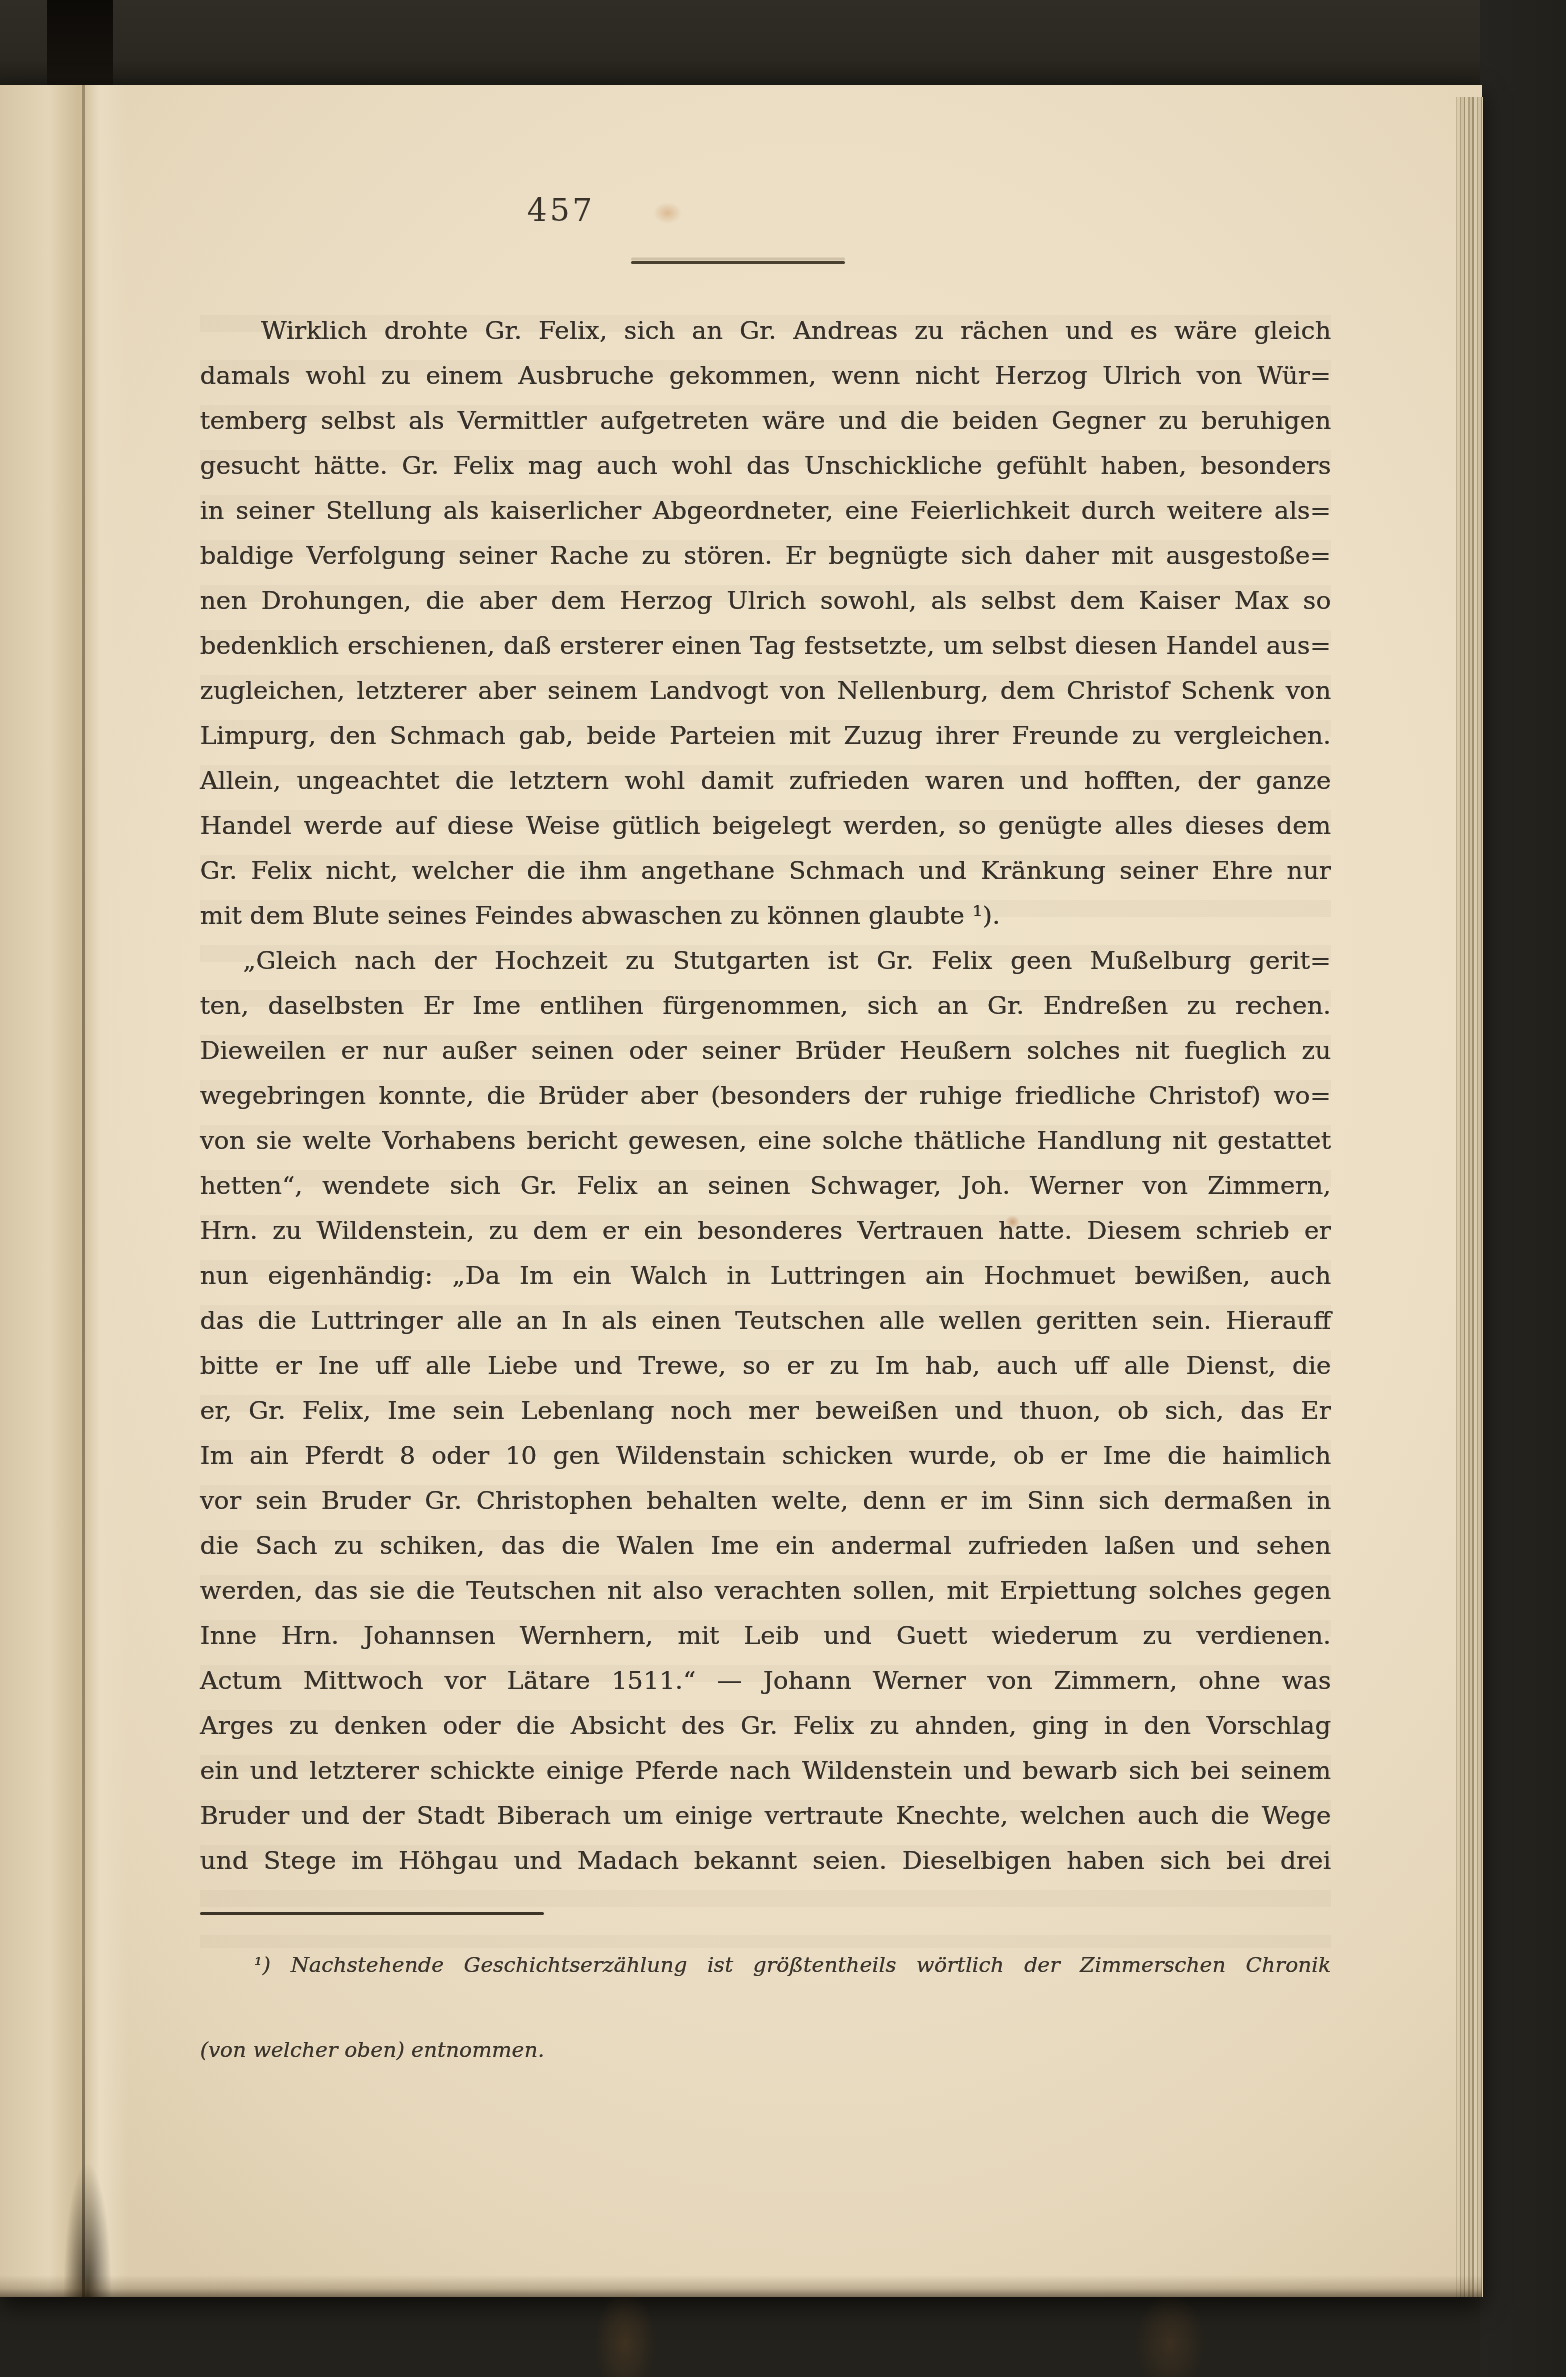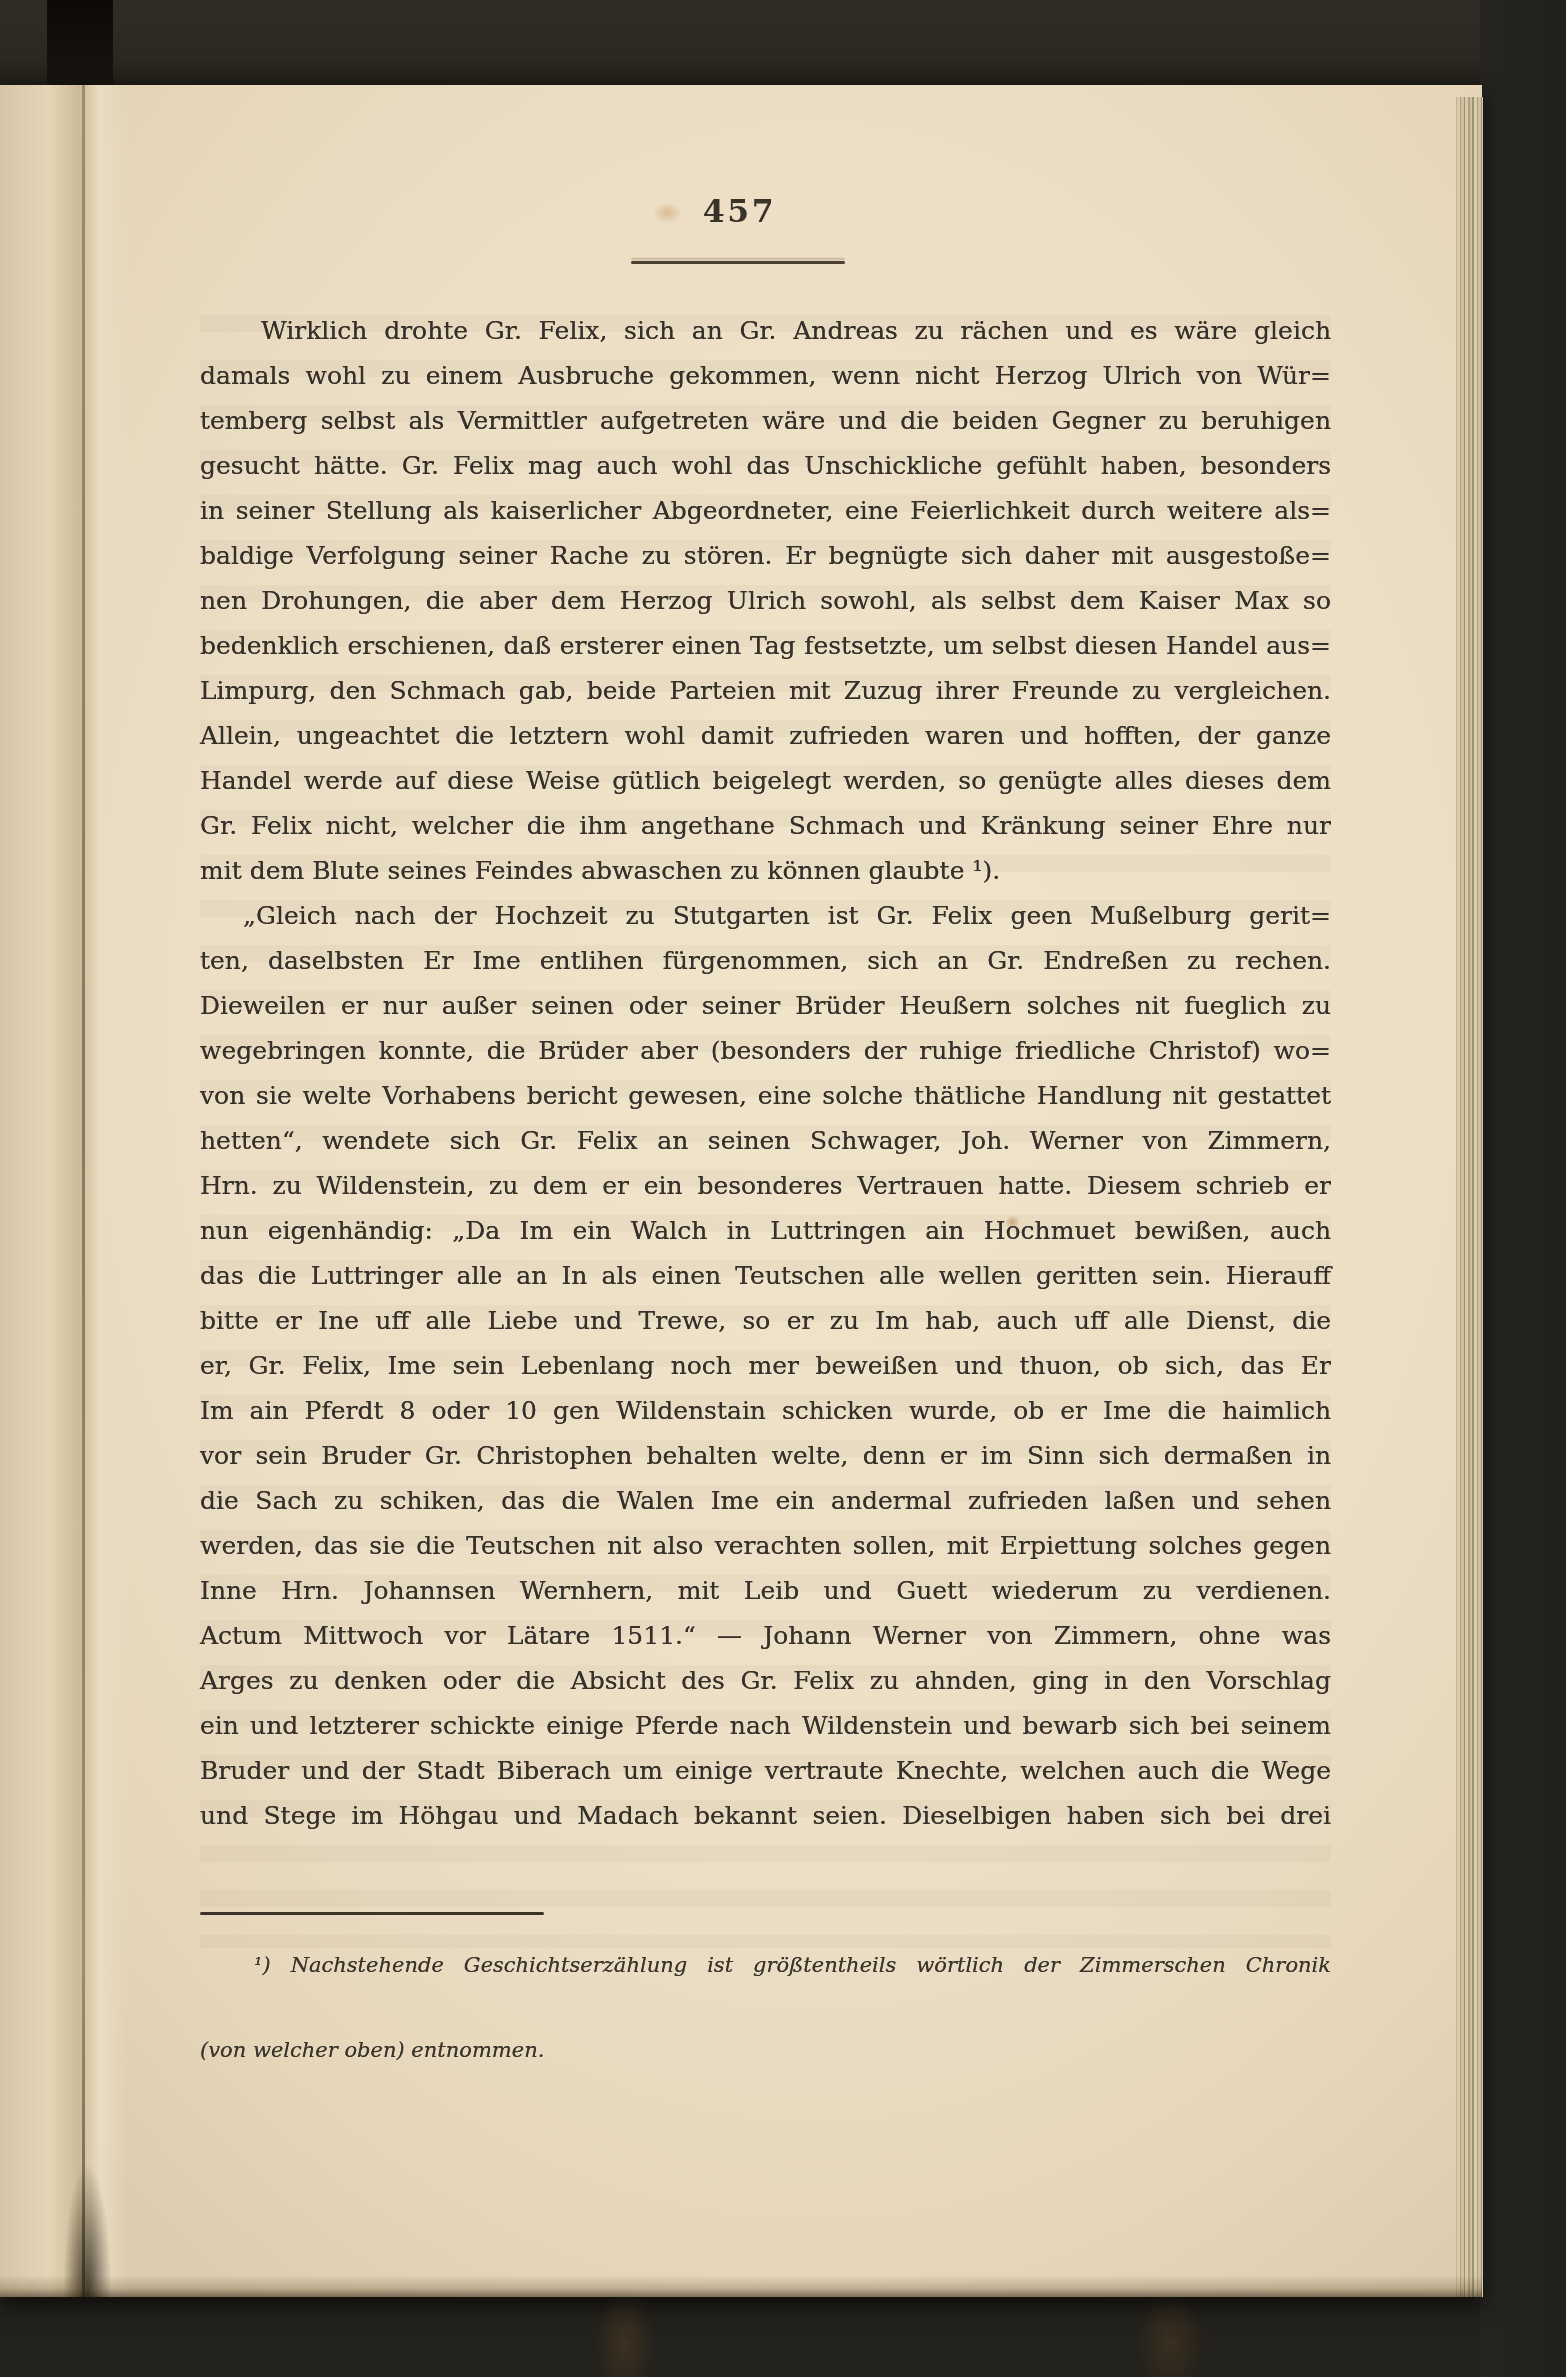--- a/index.html
+++ b/index.html
@@ -49,21 +49,21 @@
     background:radial-gradient(ellipse,rgba(155,105,50,.22),rgba(155,105,50,0) 70%);}
   .stain.s2{left:1136px;top:2207px;width:68px;height:102px;
     background:radial-gradient(ellipse,rgba(150,100,48,.20),rgba(150,100,48,0) 70%);}
   .stain.s3{left:1005px;top:1130px;width:15.3px;height:13.6px;
     background:radial-gradient(ellipse,rgba(170,95,40,.45),rgba(170,95,40,0) 70%);}
   .stain.s4{left:653px;top:117px;width:29px;height:22px;
     background:radial-gradient(ellipse,rgba(190,120,55,.35),rgba(190,120,55,0) 70%);}
 
   
   .pagenum{position:absolute;left:527px;top:107px;width:425px;
-    text-align:center;font-size:31.5px;font-weight:bold;letter-spacing:2.6px;color:#39332a;}
+    text-align:left;font-size:31.5px;font-weight:normal;letter-spacing:2.6px;color:#39332a;}
   .header-rule{position:absolute;left:631px;top:176px;width:214px;height:2.6px;
     background:#49402f;box-shadow:0 -3.4px 0 rgba(120,105,80,.25);border-radius:1.7px;}
 
   
   .textblock{position:absolute;left:200px;top:223px;width:1131px;color:#36302a;
     font-size:25px;line-height:45px;}
   .line{text-align:justify;text-align-last:justify;white-space:normal;
     text-shadow:0 0 0.5px rgba(54,48,42,.85);}
   .line.lastline{text-align-last:left;}
   .line.indent-lg{text-indent:61px;}
@@ -103,20 +103,21 @@
   <div class="textblock">
     <div>
       <div class="line indent-lg">Wirklich drohte Gr. Felix, sich an Gr. Andreas zu rächen und es wäre gleich</div>
       <div class="line">damals wohl zu einem Ausbruche gekommen, wenn nicht Herzog Ulrich von Wür=</div>
       <div class="line">temberg selbst als Vermittler aufgetreten wäre und die beiden Gegner zu beruhigen</div>
       <div class="line">gesucht hätte. Gr. Felix mag auch wohl das Unschickliche gefühlt haben, besonders</div>
       <div class="line">in seiner Stellung als kaiserlicher Abgeordneter, eine Feierlichkeit durch weitere als=</div>
       <div class="line">baldige Verfolgung seiner Rache zu stören. Er begnügte sich daher mit ausgestoße=</div>
       <div class="line">nen Drohungen, die aber dem Herzog Ulrich sowohl, als selbst dem Kaiser Max so</div>
       <div class="line">bedenklich erschienen, daß ersterer einen Tag festsetzte, um selbst diesen Handel aus=</div>
+      <div class="line">zugleichen, letzterer aber seinem Landvogt von Nellenburg, dem Christof Schenk von</div>
       <div class="line">Limpurg, den Schmach gab, beide Parteien mit Zuzug ihrer Freunde zu vergleichen.</div>
       <div class="line">Allein, ungeachtet die letztern wohl damit zufrieden waren und hofften, der ganze</div>
       <div class="line">Handel werde auf diese Weise gütlich beigelegt werden, so genügte alles dieses dem</div>
       <div class="line">Gr. Felix nicht, welcher die ihm angethane Schmach und Kränkung seiner Ehre nur</div>
       <div class="line lastline">mit dem Blute seines Feindes abwaschen zu können glaubte ¹).</div>
     </div>
     <div>
       <div class="line indent-sm">„Gleich nach der Hochzeit zu Stutgarten ist Gr. Felix geen Mußelburg gerit=</div>
       <div class="line">ten, daselbsten Er Ime entlihen fürgenommen, sich an Gr. Endreßen zu rechen.</div>
       <div class="line">Dieweilen er nur außer seinen oder seiner Brüder Heußern solches nit fueglich zu</div>

